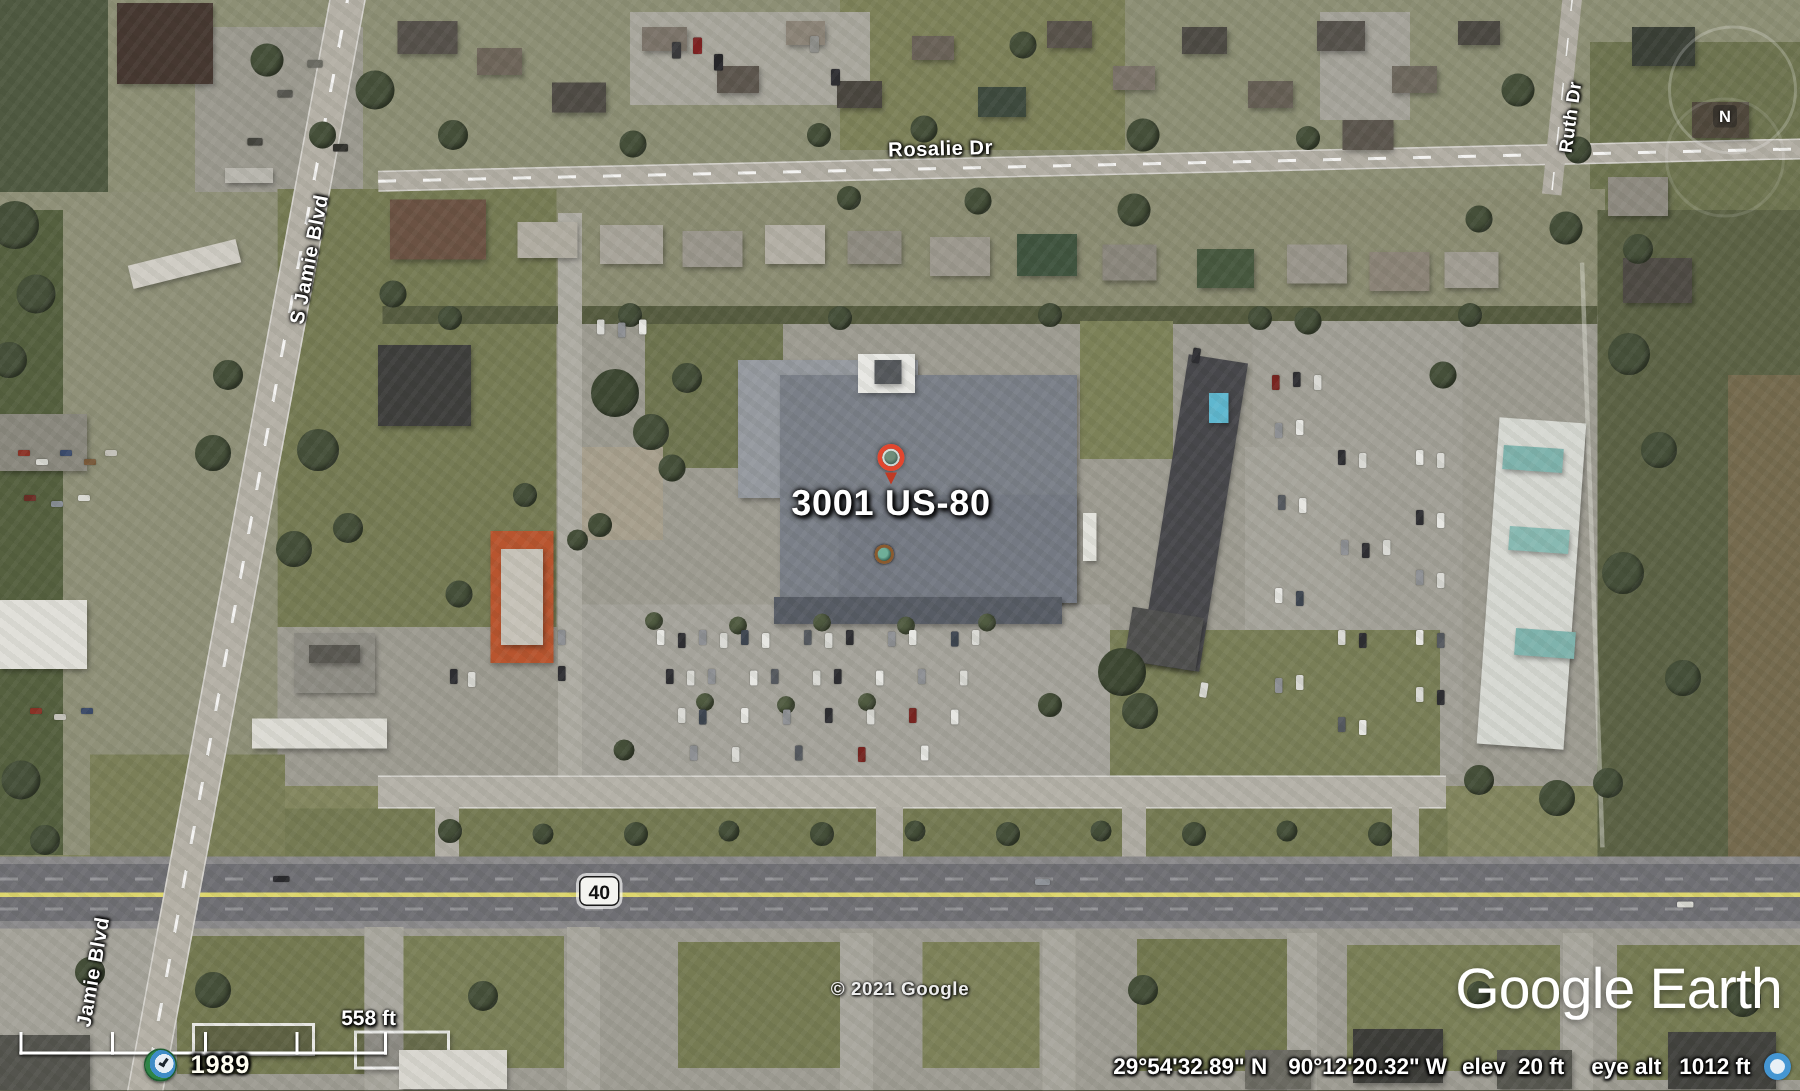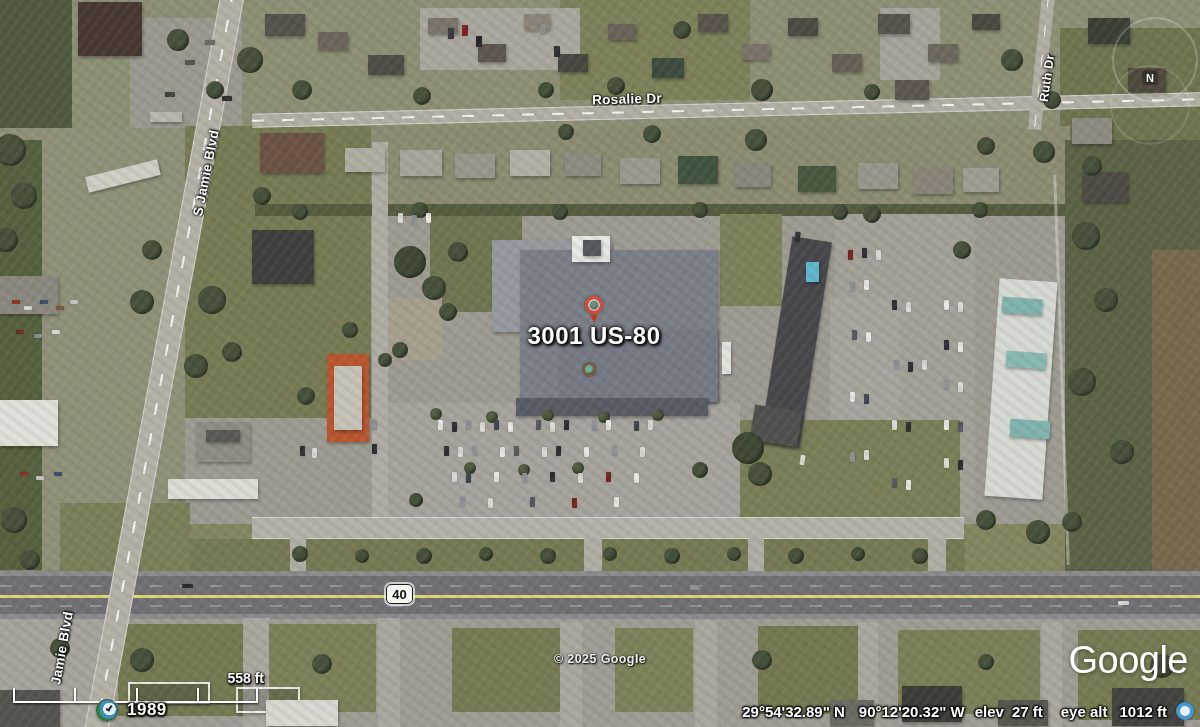--- a/index.html
+++ b/index.html
@@ -417,28 +417,29 @@
   </div>
 
   <div class="history">
     <div class="clock">
       <div class="h1"></div>
       <div class="h2"></div>
     </div>
     <div class="year">1989</div>
   </div>
 
-  <div class="copyright">© 2025 Google</div>
+  <div class="copyright">© 2021 Google</div>
   <div class="logo">
     <span>Google</span>
+    <span>Earth</span>
   </div>
 
   <div class="statusbar">
     <span class="lat">29°54'32.89" N</span>
     <span class="lon">90°12'20.32" W</span>
     <span class="elev">elev</span>
-    <span class="elevv">27 ft</span>
+    <span class="elevv">20 ft</span>
     <span class="eye">eye alt</span>
     <span class="eyev">1012 ft</span>
     <span class="geoicon"></span>
   </div>
 
 </div>
 
 </body></html>

